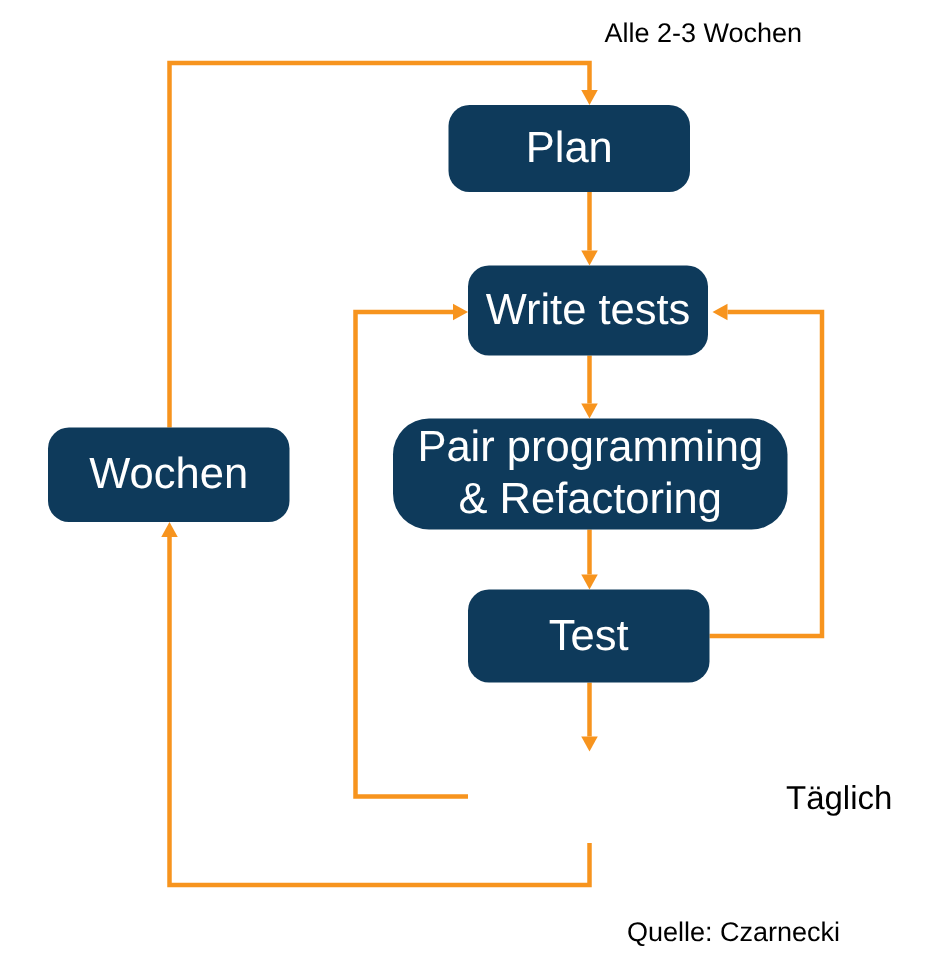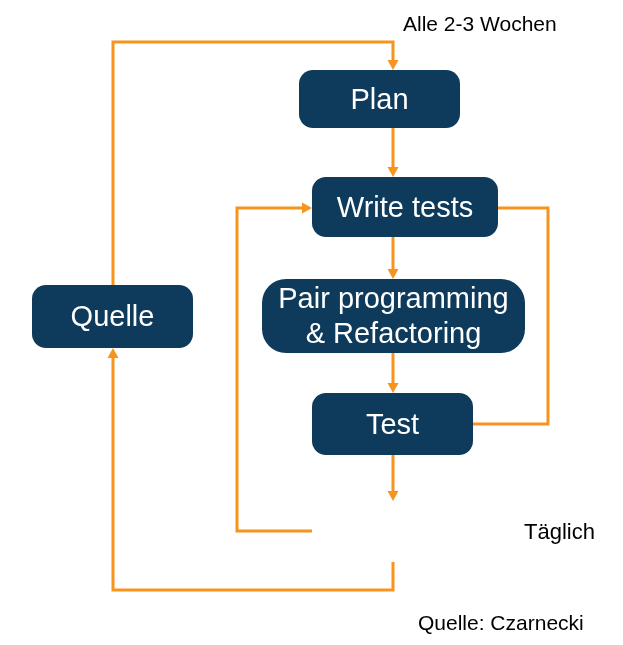--- a/index.html
+++ b/index.html
@@ -38,29 +38,29 @@
     border-radius: 14px;
     display: flex;
     align-items: center;
     justify-content: center;
     font-size: 29px;
     line-height: 1.2;
     text-align: center;
     white-space: pre-line;
   }
   .node-plan        { left: 299px; top:  70px; width: 161px; height: 58px; }
-  .node-write-tests { left: 312px; top: 177px; width: 186px; height: 60px; }
+  .node-write-tests { left: 312px; top: 177px; width: 160px; height: 60px; }
   .node-pair        { left: 262px; top: 279px; width: 263px; height: 74px; border-radius: 24px; }
   .node-test        { left: 312px; top: 393px; width: 161px; height: 62px; }
   .node-integration { left: 312px; top: 501px; width: 165px; height: 61px; }
   .node-release     { left:  32px; top: 285px; width: 161px; height: 63px; }
   .annotation {
     position: absolute;
     color: var(--annotation-text, #000000);
-    font-size: 21px;
+    font-size: 18px;
     white-space: nowrap;
   }
   .annotation-interval { left: 403px; top:  12px; }
   .annotation-daily    { left: 492px; top: 519px; font-size: 22px; margin-left: 32px; }
   .annotation-source   { left: 418px; top: 611px; }
 </style>
 </head>
 <body>
 
 <div class="canvas">
@@ -104,21 +104,21 @@
     <span>Pair programming
 &amp; Refactoring</span>
   </div>
 
   <div class="node node-test">
     <span>Test</span>
   </div>
 
 
   <div class="node node-release">
-    <span>Quelle</span>
+    <span>Wochen</span>
   </div>
 
   <div class="annotation annotation-interval">Alle 2-3 Wochen</div>
 
   <div class="annotation annotation-daily">Täglich</div>
 
   <div class="annotation annotation-source">Quelle: Czarnecki</div>
 
 </div>
 

